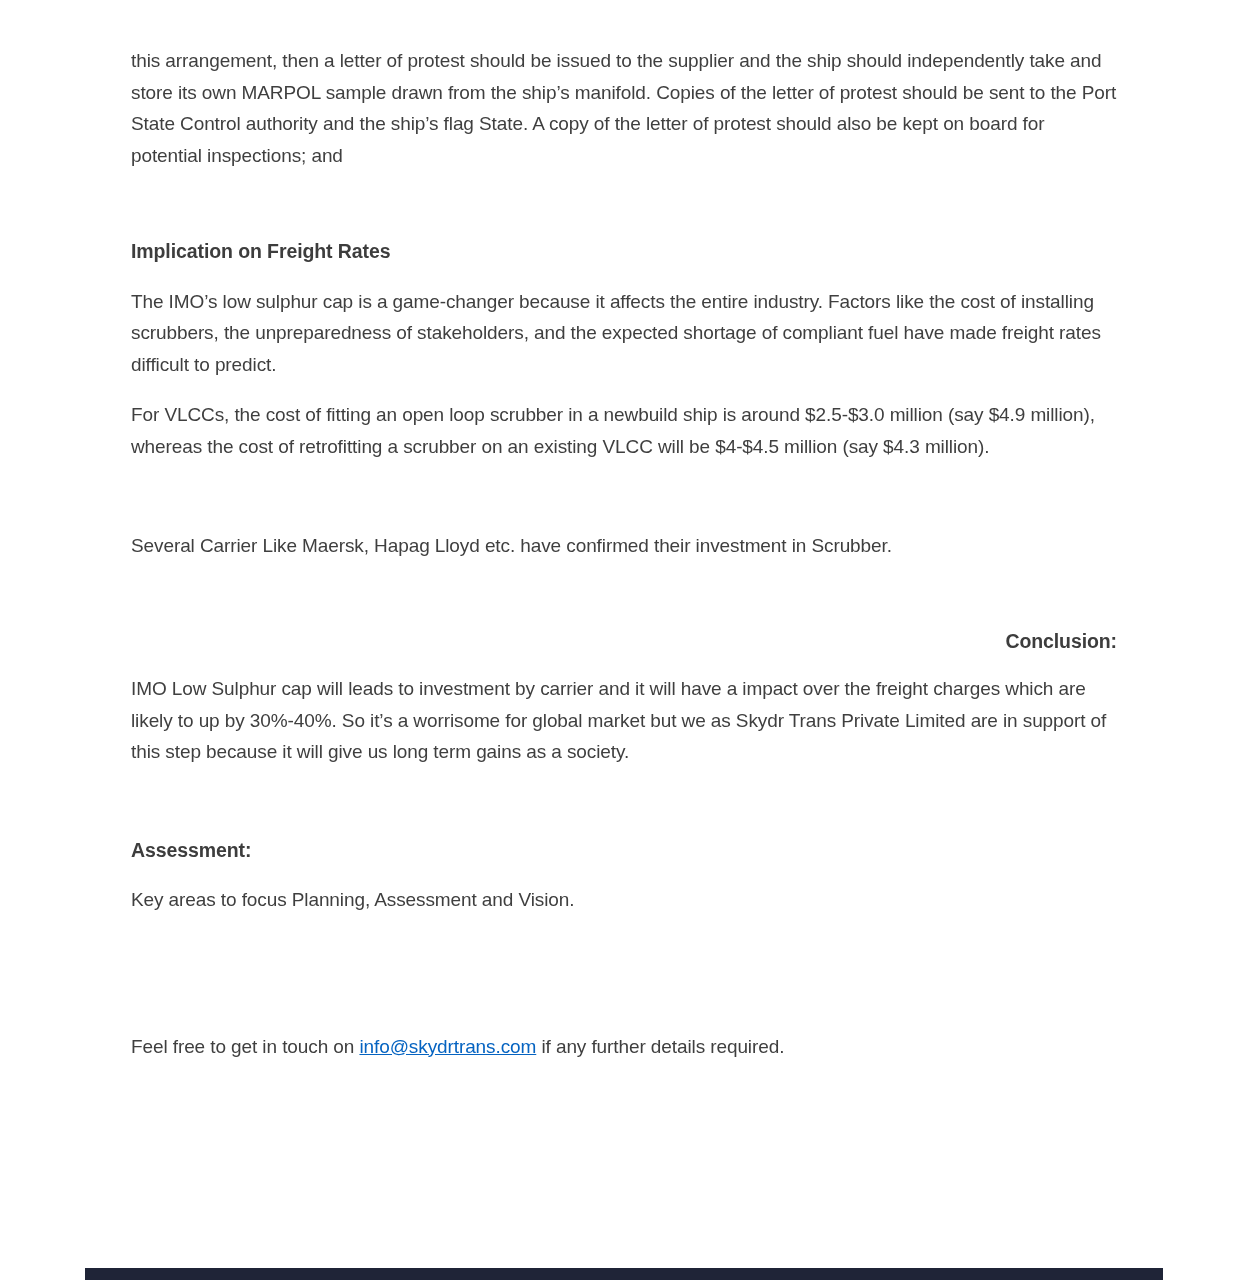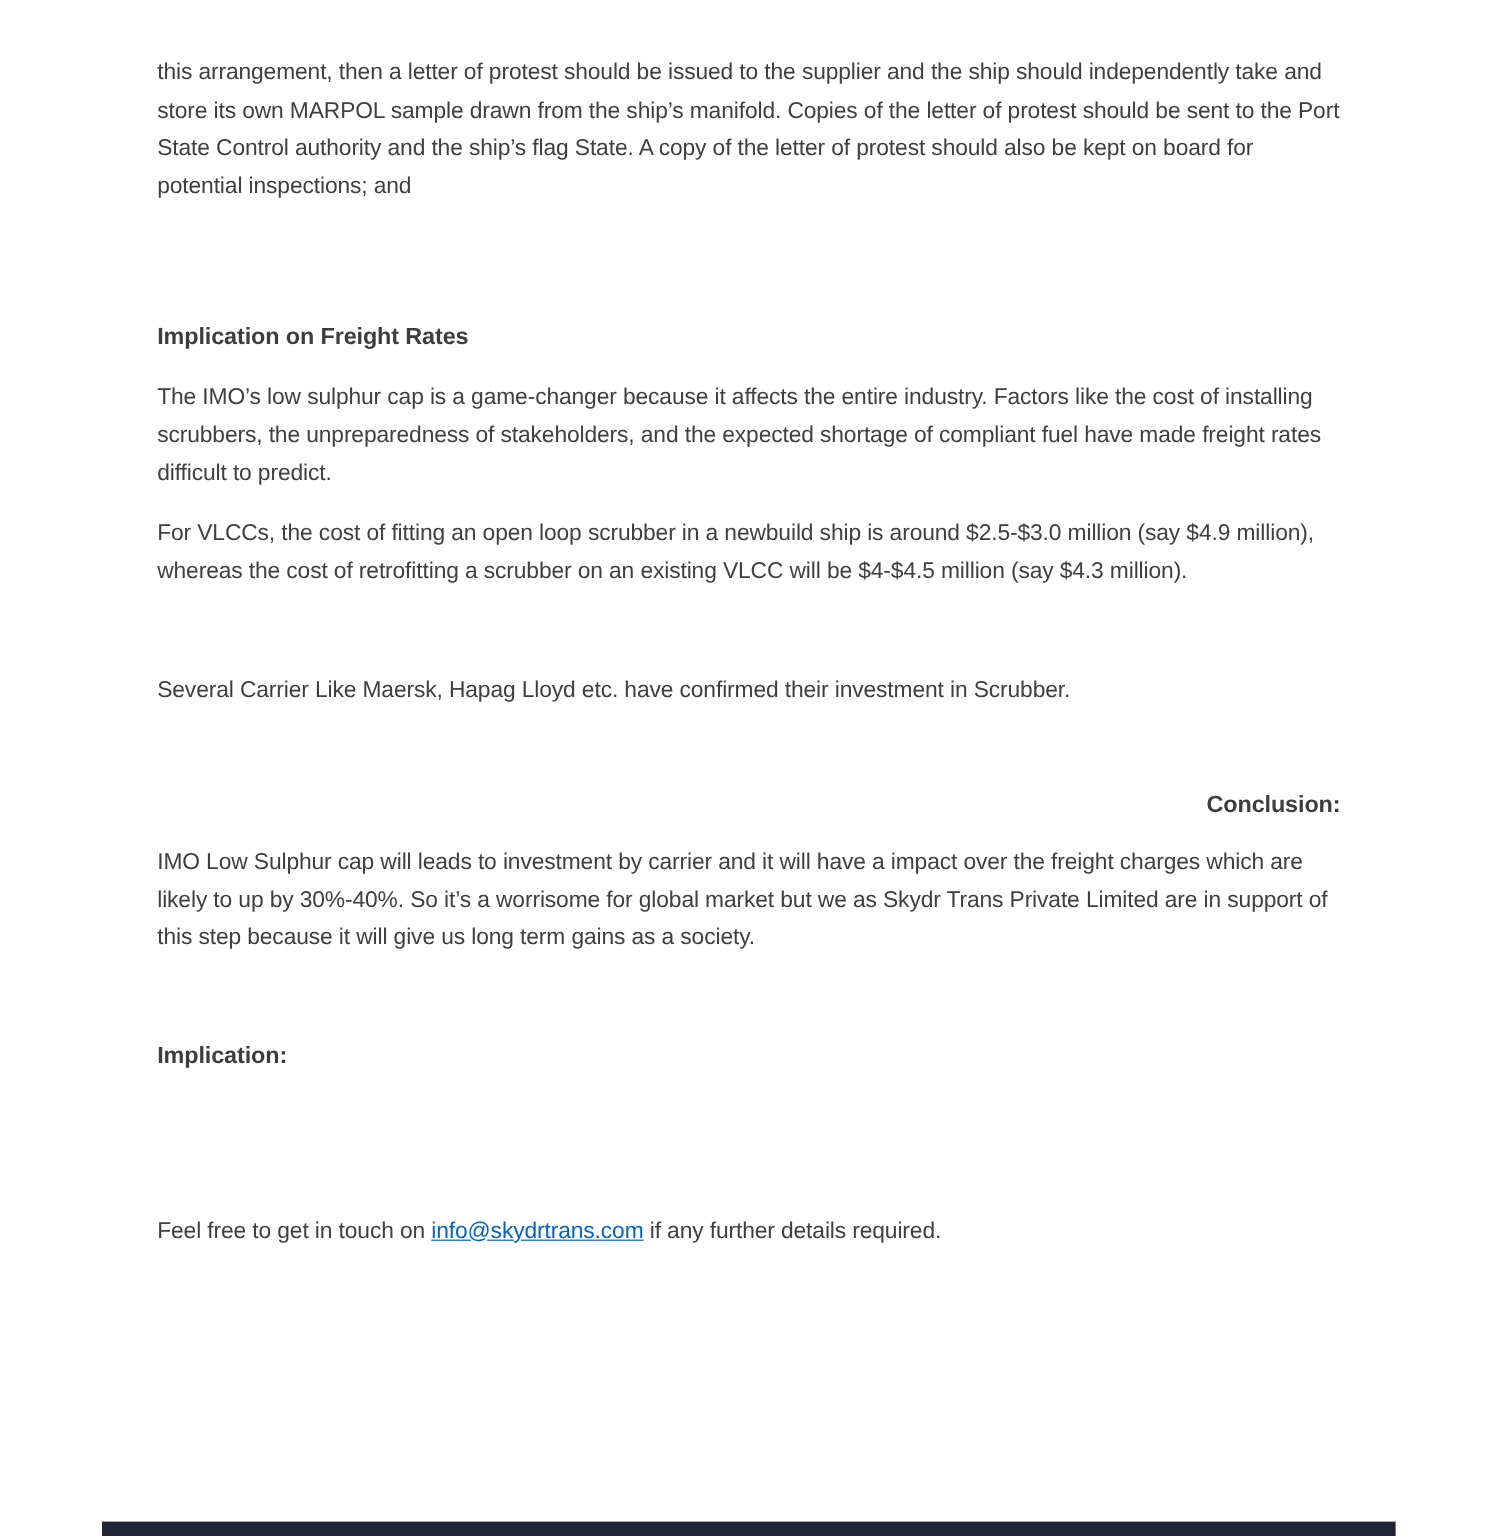--- a/index.html
+++ b/index.html
@@ -32,21 +32,21 @@
   .heading {
     margin: 0;
     padding: 0;
     font-weight: bold;
     font-size: 19.5px;
     color: #3d3d3d;
   }
   .mt-s1 { margin-top: 19px; }
   .mt-s2 { margin-top: 18px; }
   .mt-s3 { margin-top: 16px; }
-  .mt-l1 { margin-top: 95px; }
+  .mt-l1 { margin-top: 65px; }
   .mt-l2 { margin-top: 68px; }
   .mt-l3 { margin-top: 64px; text-align: right; }
   .mt-l4 { margin-top: 67px; }
   .mt-xl { margin-top: 115px; }
   .email-link {
     color: #0563c1;
     text-decoration: underline;
     cursor: pointer;
   }
   .footer-bar {
@@ -71,22 +71,23 @@
     <p class="para mt-s2">The IMO’s low sulphur cap is a game-changer because it affects the entire industry. Factors like the cost of installing scrubbers, the unpreparedness of stakeholders, and the expected shortage of compliant fuel have made freight rates difficult to predict.</p>
 
     <p class="para mt-s1">For VLCCs, the cost of fitting an open loop scrubber in a newbuild ship is around $2.5-$3.0 million (say $4.9 million), whereas the cost of retrofitting a scrubber on an existing VLCC will be $4-$4.5 million (say $4.3 million).</p>
 
     <p class="para mt-l2">Several Carrier Like Maersk, Hapag Lloyd etc. have confirmed their investment in Scrubber.</p>
 
     <h2 class="heading mt-l3">Conclusion:</h2>
 
     <p class="para mt-s3">IMO Low Sulphur cap will leads to investment by carrier and it will have a impact over the freight charges which are likely to up by 30%-40%. So it’s a worrisome for global market but we as Skydr Trans Private Limited are in support of this step because it will give us long term gains as a society.</p>
 
-    <h2 class="heading mt-l4">Implication:</h2>
+    <h2 class="heading mt-l4">Assessment:</h2>
 
+    <p class="para mt-s2">Key areas to focus Planning, Assessment and Vision.</p>
 
     <p class="para mt-xl">
       <span>Feel free to get in touch on </span><a class="email-link" style="color: rgb(5, 99, 193);">info@skydrtrans.com</a><span> if any further details required.</span>
     </p>
 
   </div>
 
   <div class="footer-bar" style="background: rgb(31, 36, 55);"></div>
 </div>
 

